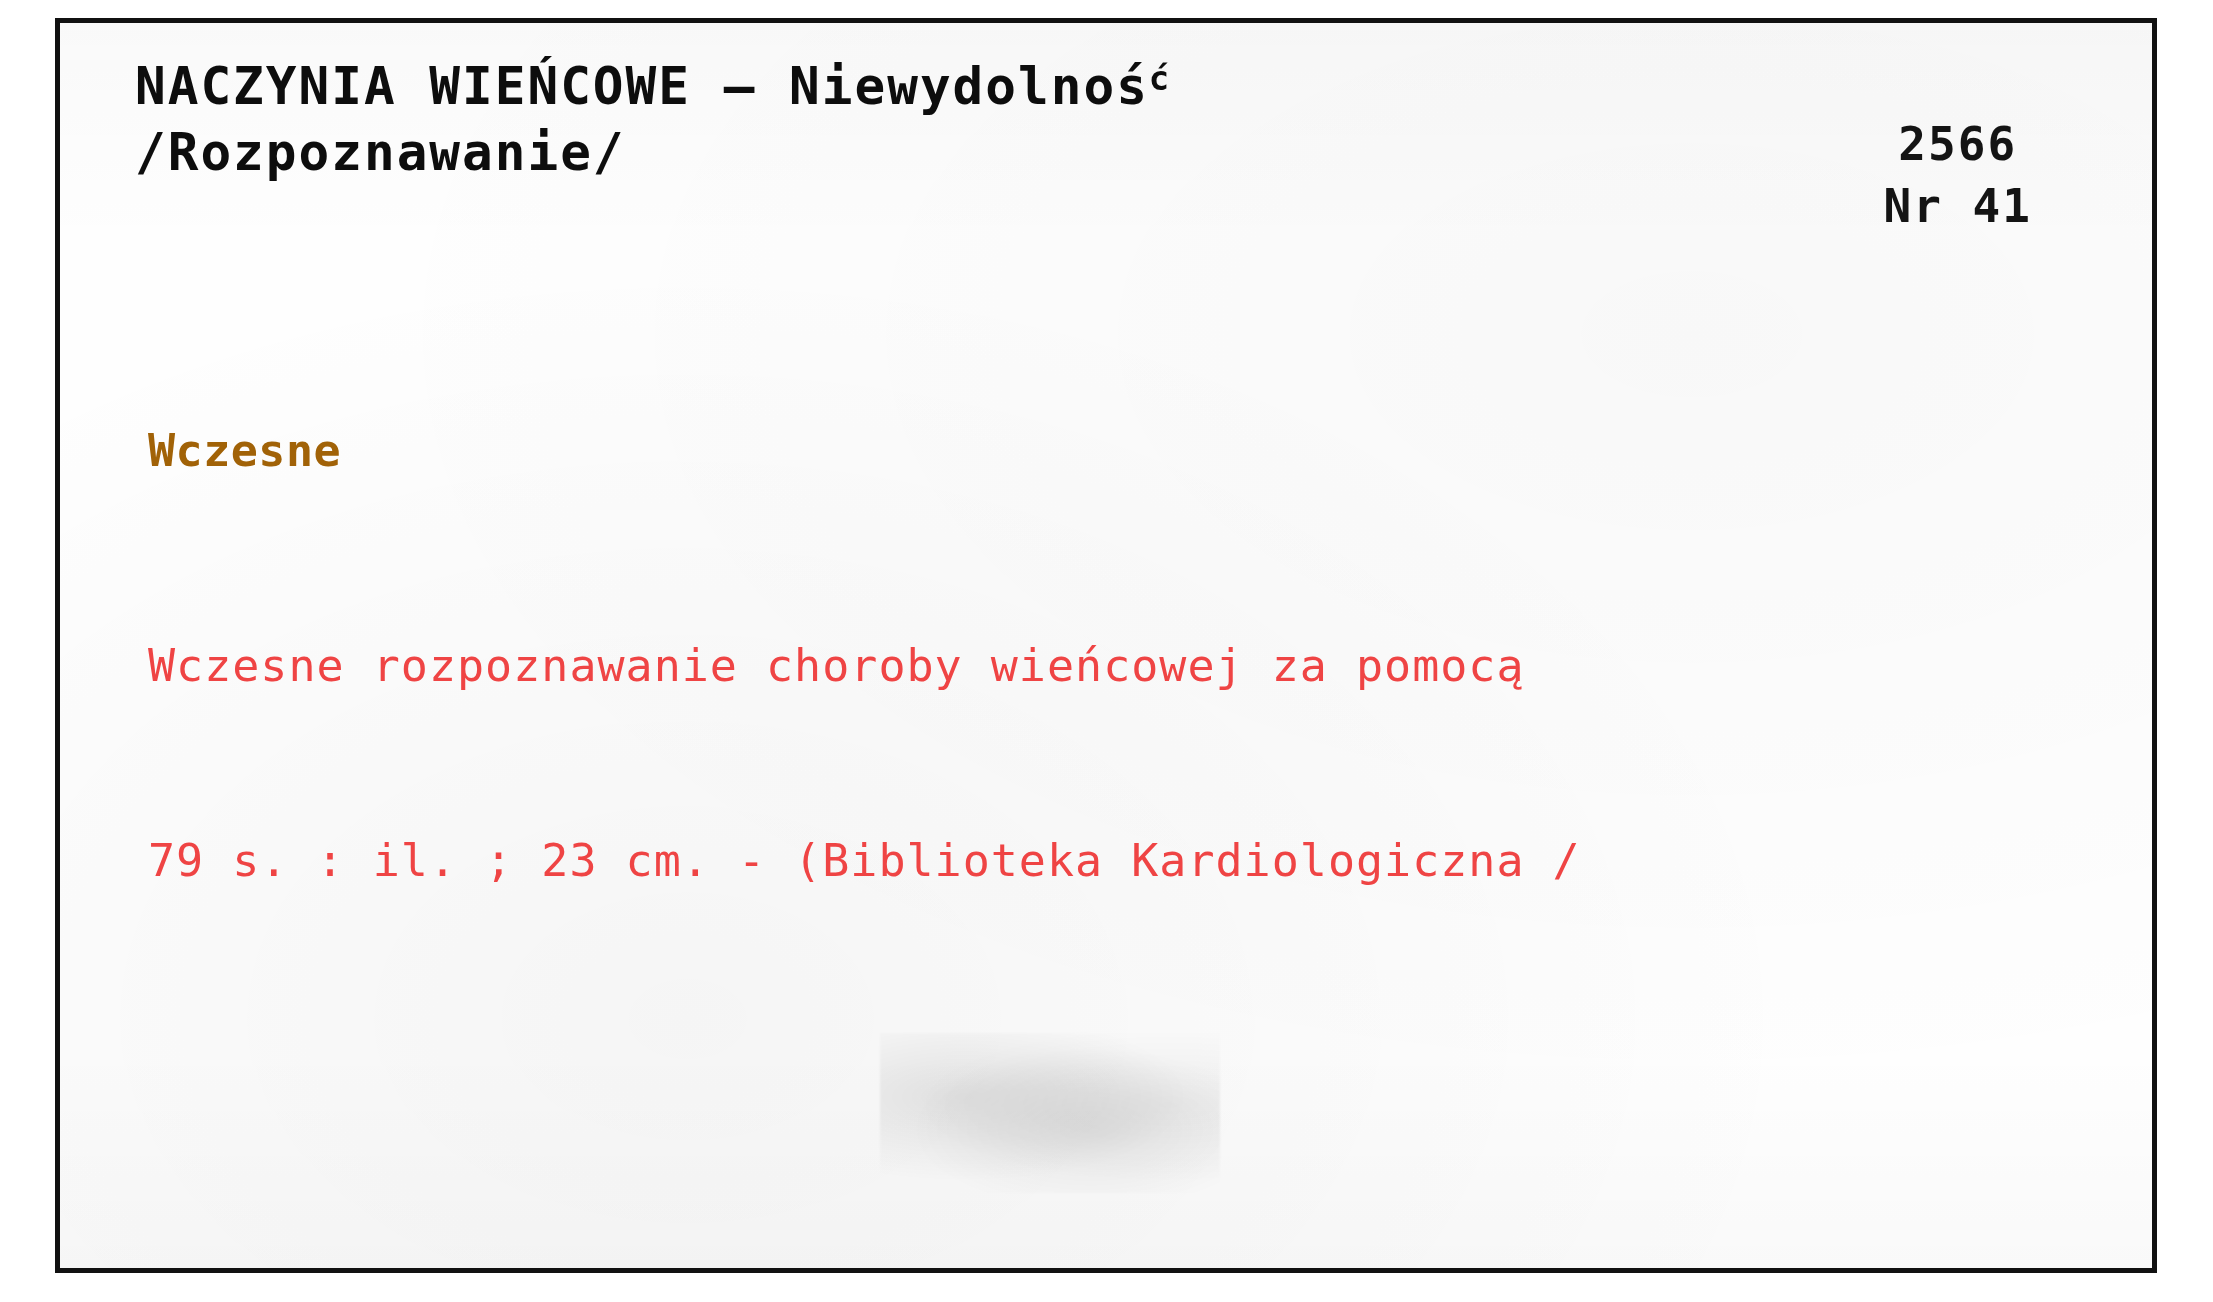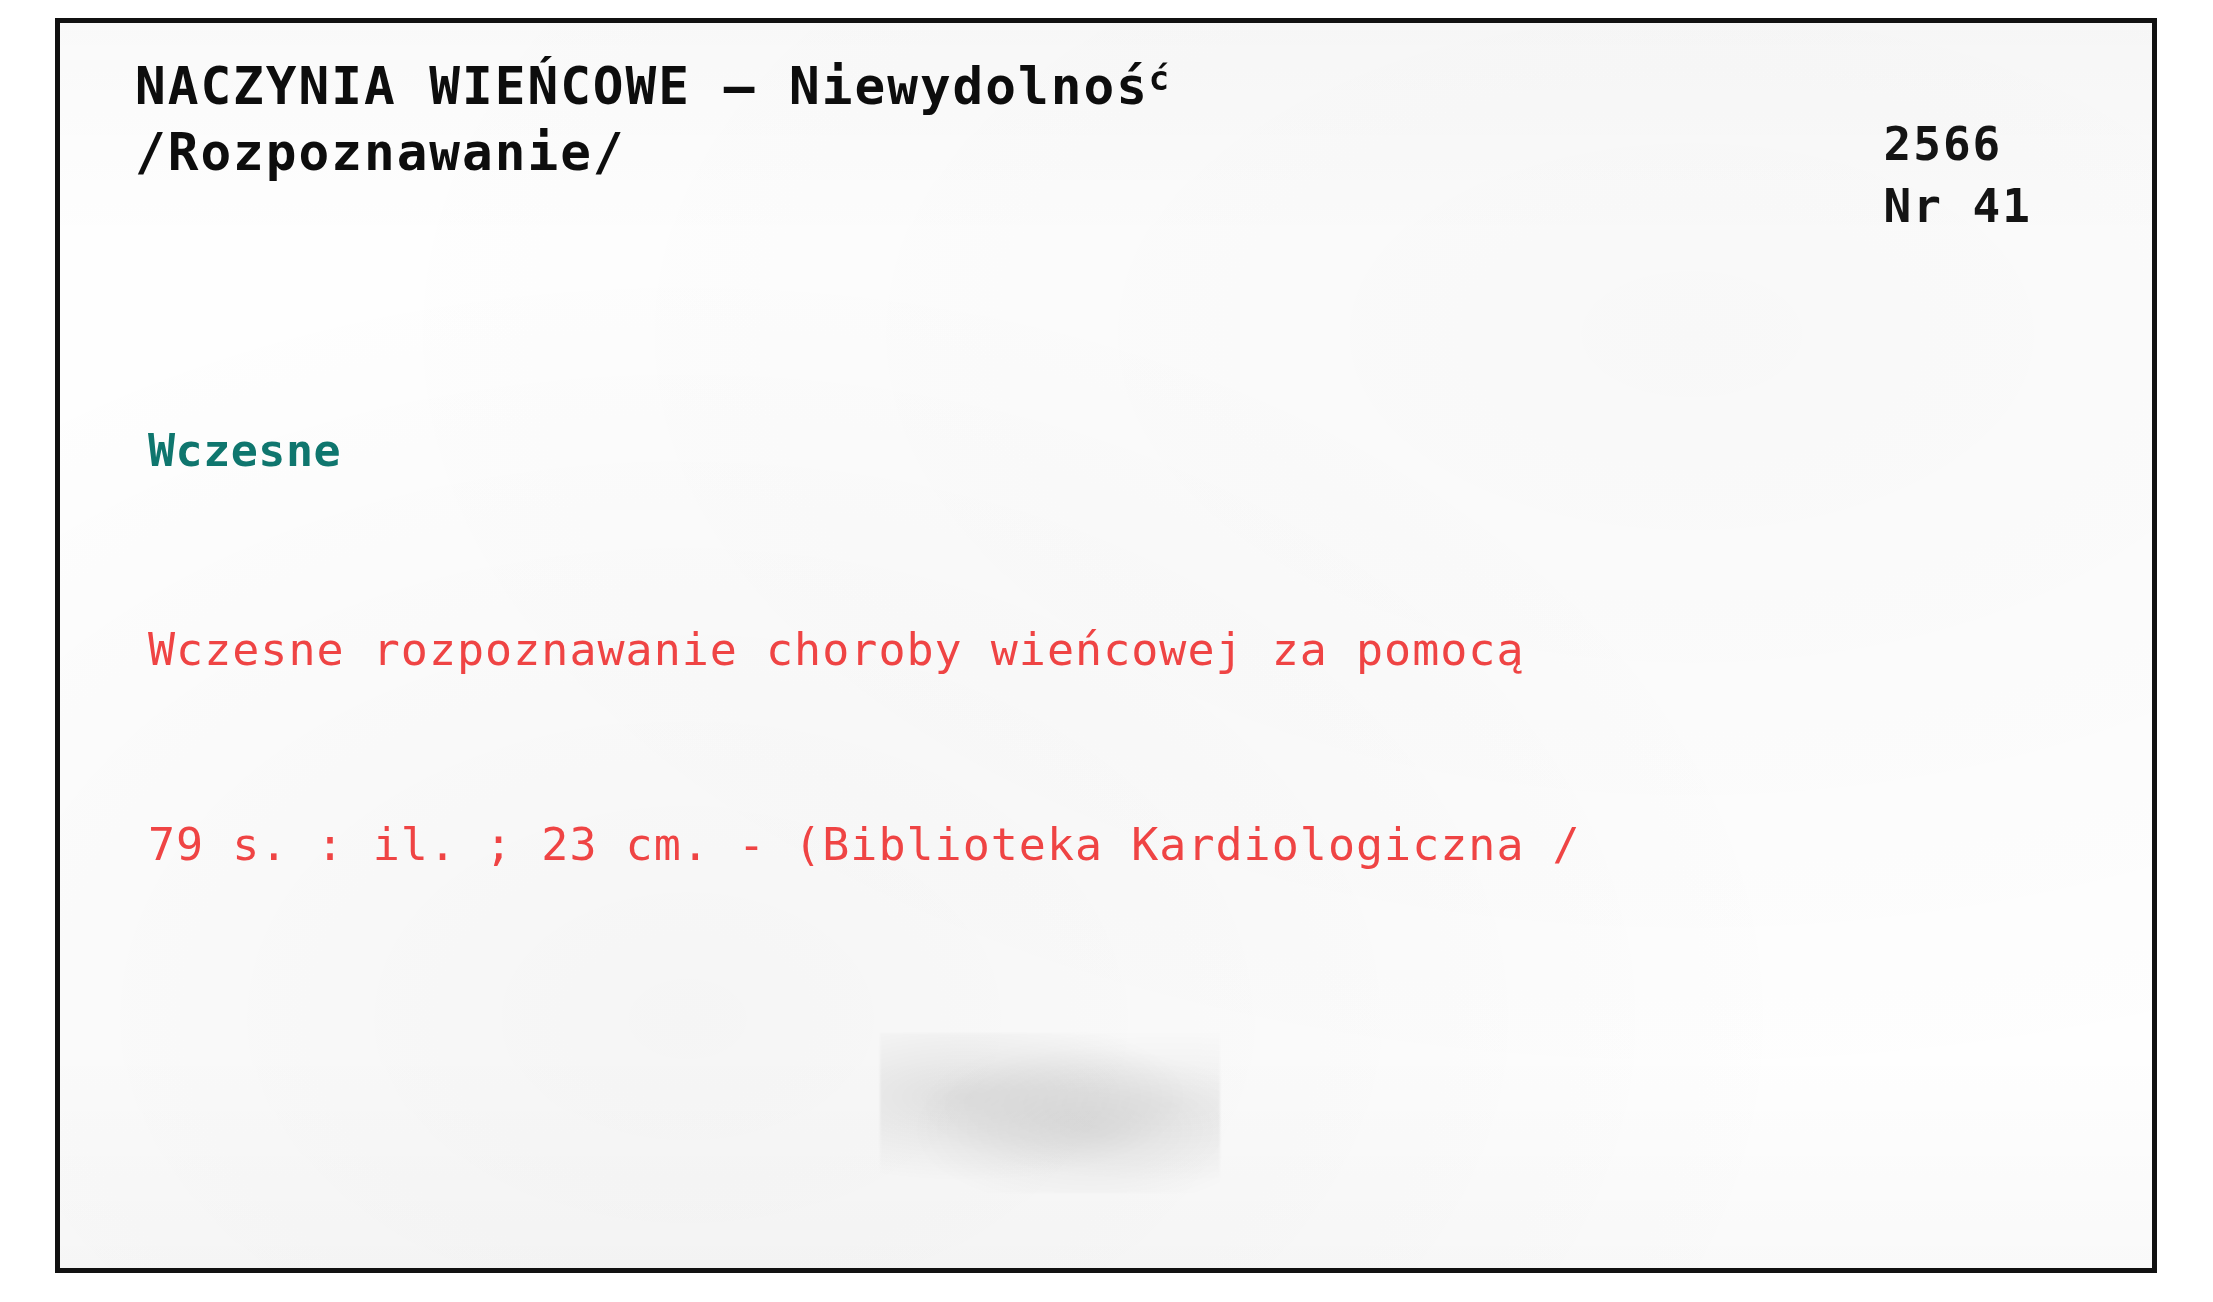--- a/index.html
+++ b/index.html
@@ -68,21 +68,21 @@
     font-size: 34px;
     vertical-align: 14px;
     letter-spacing: 0;
   }
 
   
   .callnum {
     position: absolute;
     right: 120px;
     top: 90px;
-    text-align: left;
+    text-align: center;
     color: #141414;
     font-size: 46px;
     line-height: 62px;
     font-weight: bold;
     letter-spacing: 2px;
     white-space: pre;
   }
 
   
   .body-block {
@@ -91,24 +91,24 @@
     top: 265px;
     width: 1960px;
     color: #2a2a2a;
     font-size: 45px;
     line-height: 65px;
     letter-spacing: 1px;
     white-space: pre-wrap;
   }
   .subject-line {
     font-weight: bold;
-    color: #0f766e;
+    color: #a16207;
     letter-spacing: 0.5px;
     display: block;
-    margin-bottom: 4px;
+    margin-bottom: 20px;
   }
   .desc-line {
     display: block;
     color: #ef4444;
   }
 </style>
 </head>
 <body>
 
 <div class="card-scan">

